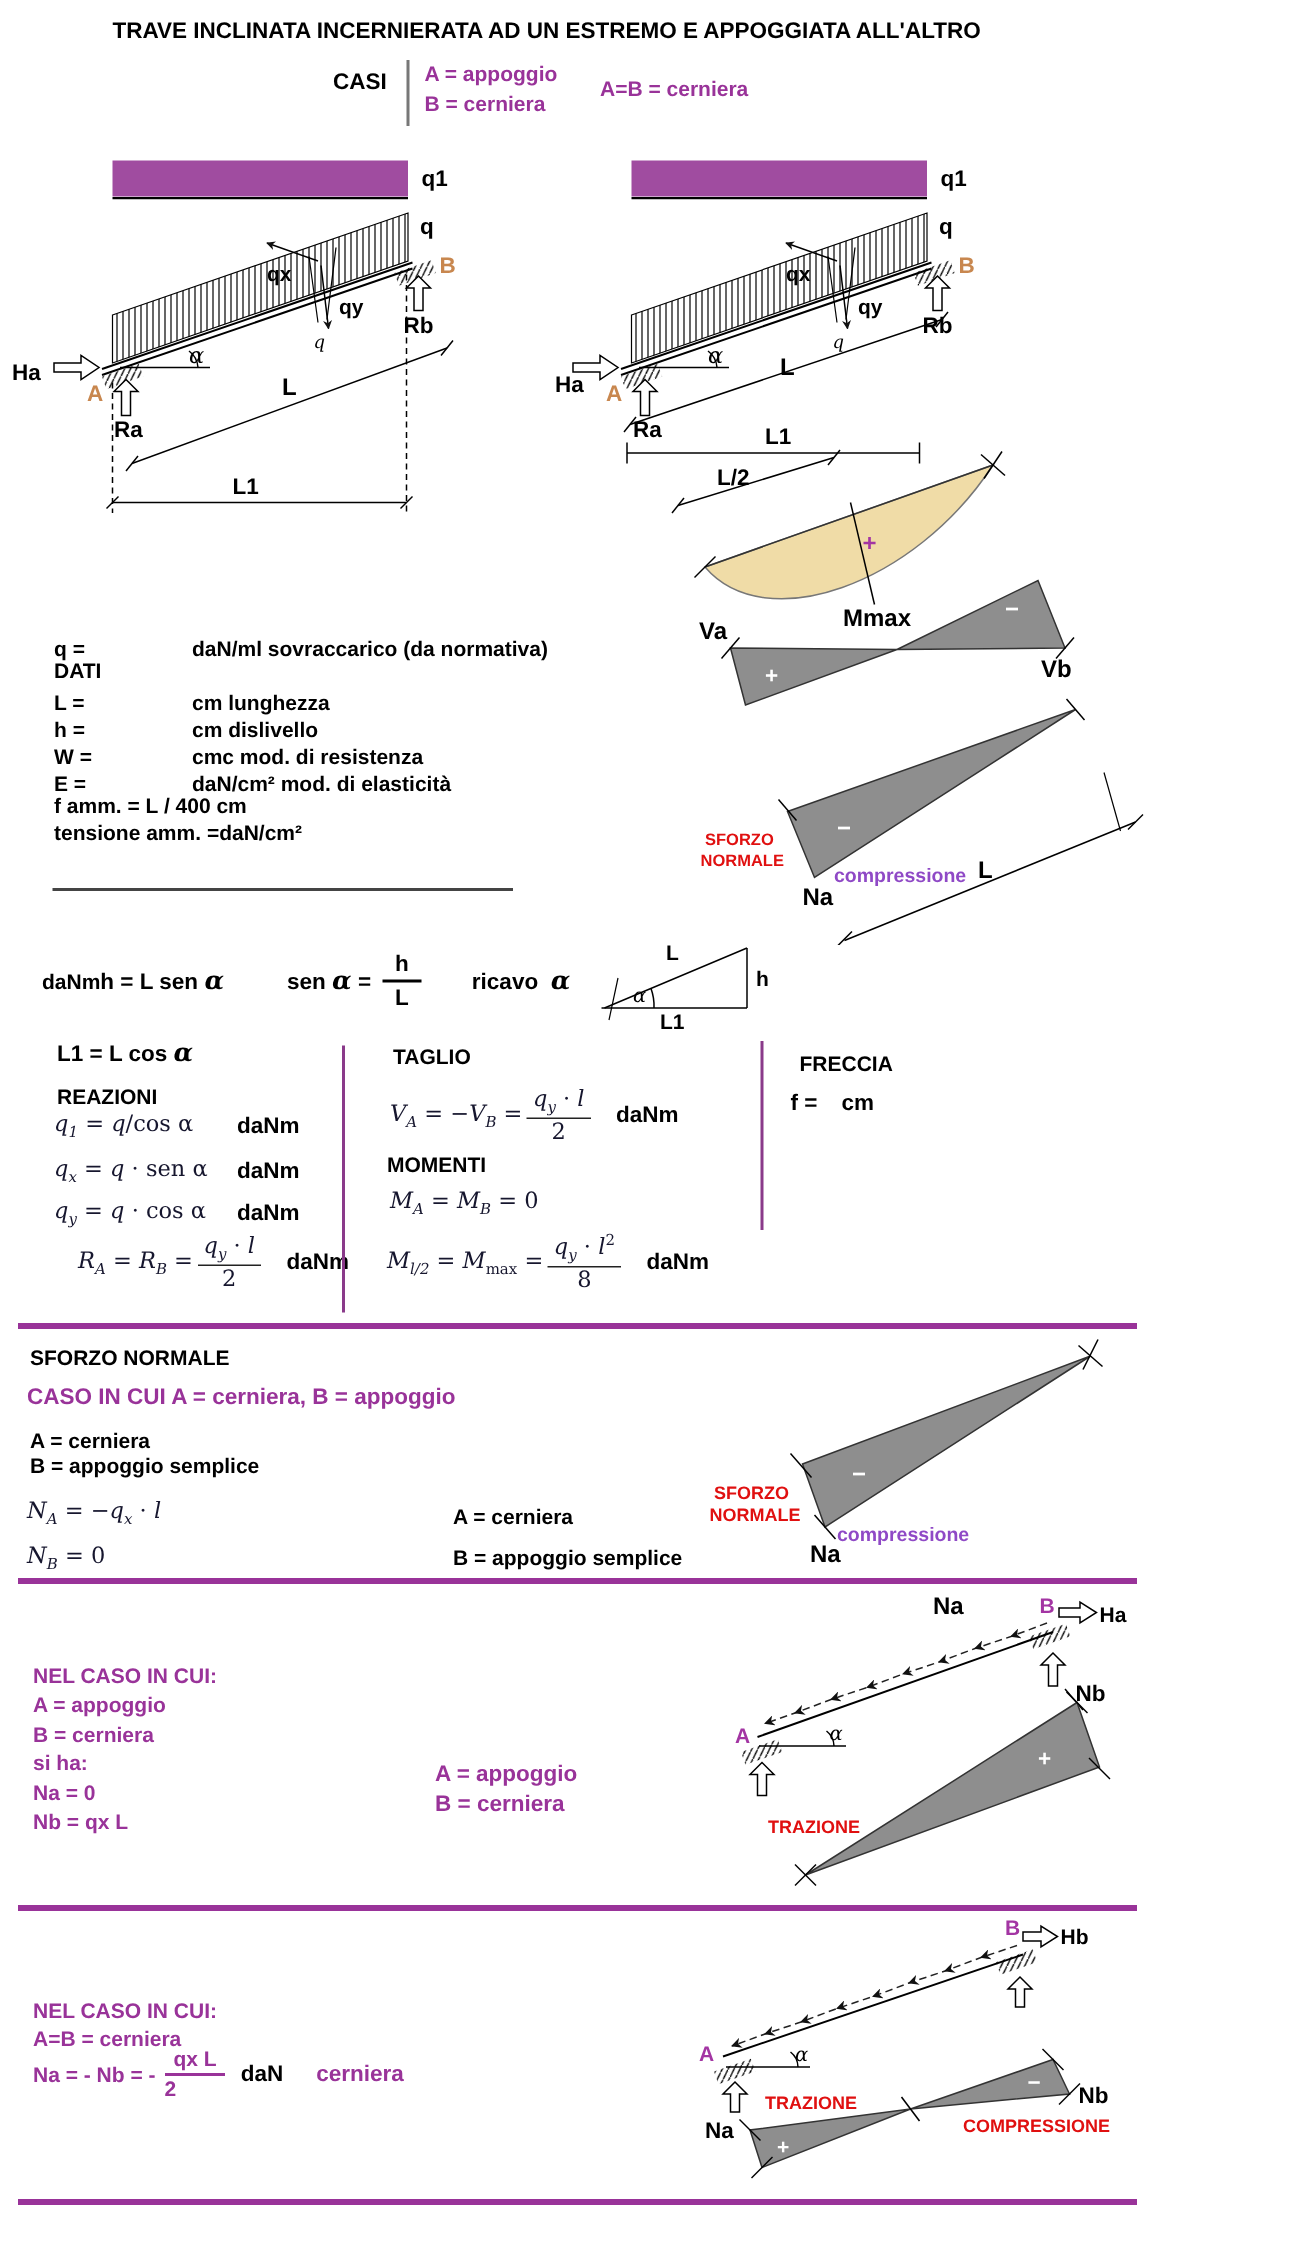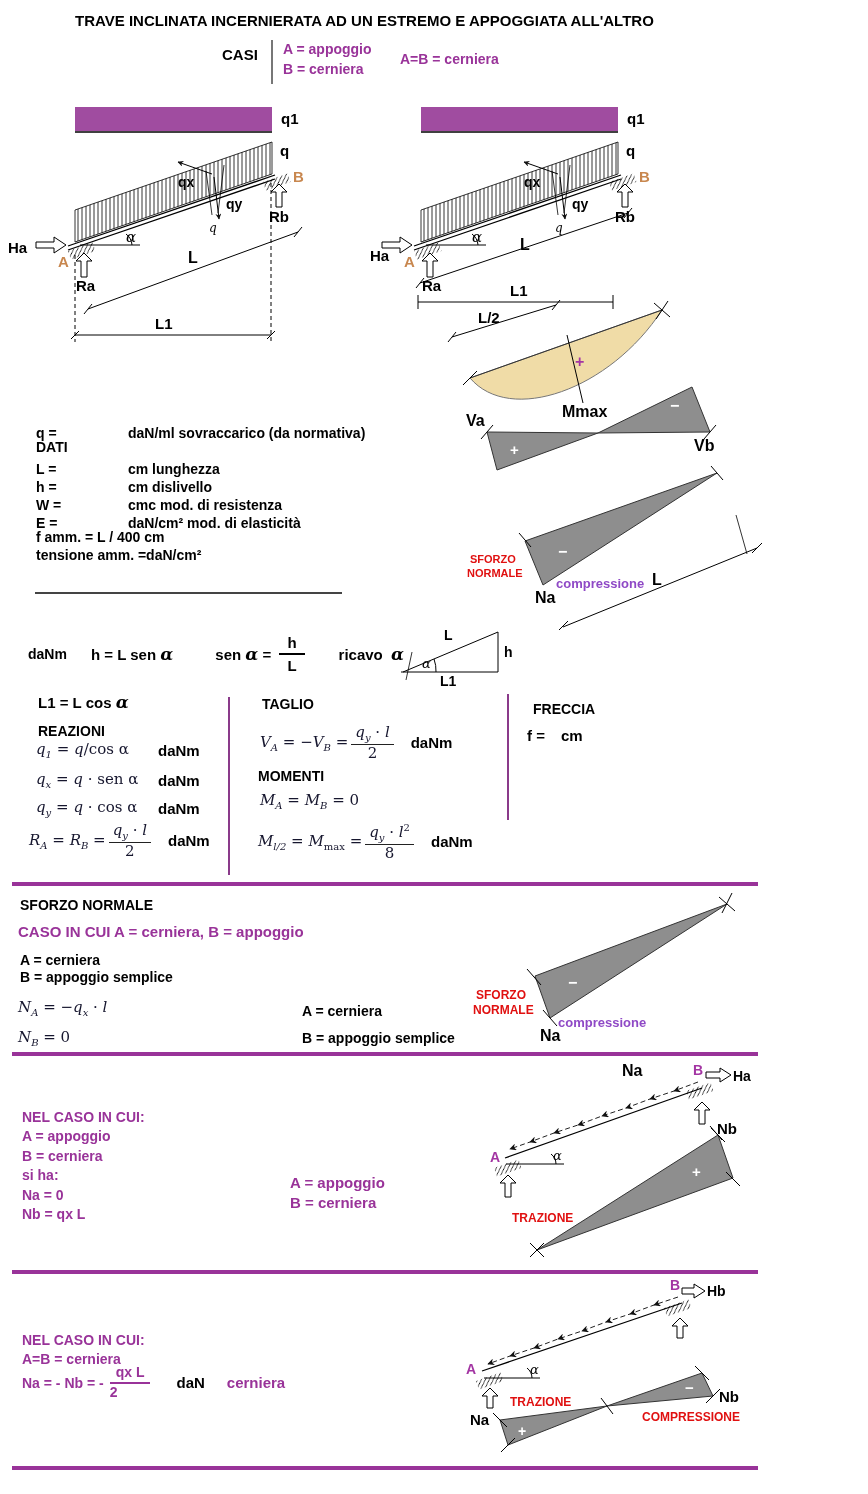--- a/index.html
+++ b/index.html
@@ -210,21 +210,21 @@
     <div class="drow"><span class="dsym">h =</span><span><span>cm  dislivello</span><sup class="dsup"></sup><span></span></span></div>
     <div class="drow"><span class="dsym">W =</span><span><span>cmc mod. di resistenza</span><sup class="dsup"></sup><span></span></span></div>
     <div class="drow"><span class="dsym">E =</span><span><span>daN/cm² mod. di elasticità</span><sup class="dsup"></sup><span></span></span></div>
     <div class="drow">f amm. = L / 400  cm</div>
     <div class="drow"><span>tensione amm. =</span><span style="">daN/cm²</span></div>
   </div>
   <div class="dati-hr"></div>
 
   <div class="trig">
     <span class="b14">daNm</span>
-    <span class="b15" style="margin-left:24px"><span>h = L sen </span><span class="alpha">α</span></span>
+    <span class="b15" style=""><span>h = L sen </span><span class="alpha">α</span></span>
     <span class="b15" style="margin-left:42px"><span>sen </span><span class="alpha">α</span><span> =</span></span>
     <span class="bfrac" style="margin-left:8px">
         <span class="fnum">h</span>
         <span class="fden">L</span>
       </span>
     <span class="b15" style="margin-left:34px"><span>ricavo</span>&nbsp;&nbsp;<span class="alpha">α</span></span>
   </div>
   <svg style="left:398px;top:624px" width="120" height="66" viewBox="0 0 120 66">
     <line x1="5" y1="48" x2="100" y2="8" class="thin"></line>
     <line x1="100" y1="8" x2="100" y2="48" class="thin"></line>
@@ -244,21 +244,21 @@
       <span class="unit">daNm</span>
     </div>
   <div class="frow" style="left:36px;top:770px">
       <span class="math w108"><span class="mi">q</span><sub class="mi">x</sub><span class="mr"> = </span><span class="mi">q</span><span class="mr"> · sen α</span></span>
       <span class="unit">daNm</span>
     </div>
   <div class="frow" style="left:36px;top:798px">
       <span class="math w108"><span class="mi">q</span><sub class="mi">y</sub><span class="mr"> = </span><span class="mi">q</span><span class="mr"> · cos α</span></span>
       <span class="unit">daNm</span>
     </div>
-  <div class="frow" style="left:29px;top:822px">
+  <div class="frow" style="left:52px;top:822px">
     <span class="math"><span class="mi">R</span><sub class="mi">A</sub><span class="mr"> = </span><span class="mi">R</span><sub class="mi">B</sub><span class="mr"> = </span></span>
     <span class="sfrac math">
         <span class="fnum"><span class="mi">q</span><sub class="mi">y</sub><span class="mr"> · </span><span class="mi">l</span></span>
         <span class="fden mr">2</span>
       </span>
     <span class="unit">daNm</span>
   </div>
 
   <div class="vdiv" style="left:228px;top:697px;height:178px"></div>
 
@@ -365,21 +365,21 @@
   </svg>
 
   <div class="abs b14 ptext" style="left:22px;top:1332px">NEL CASO IN CUI:</div>
   <div class="abs b14 ptext" style="left:22px;top:1351px">A=B = cerniera</div>
   <div class="frow" style="left:22px;top:1364px">
     <span class="b14 ptext">Na = - Nb = -</span>
     <span class="pfrac">
         <span class="fnum">qx L</span>
         <span class="fden">2</span>
       </span>
-    <span class="b15" style="margin-left:26px">daN</span>
+    <span class="b15" style="margin-left:10px">daN</span>
     <span class="b15 ptext" style="margin-left:22px">cerniera</span>
   </div>
 
   <svg style="left:430px;top:1278px" width="438" height="186" viewBox="0 0 438 186">
     <defs>
       <pattern id="grE" width="5" height="5" patternUnits="userSpaceOnUse">
           <line x1="0" y1="5" x2="5" y2="0" stroke="#000" stroke-width="0.9"></line>
         </pattern>
       <marker id="ahE" viewBox="0 0 10 10" refX="9" refY="5" markerWidth="7" markerHeight="7" orient="auto">
           <path d="M0 0 L10 5 L0 10 L3 5 Z" fill="#111"></path>

